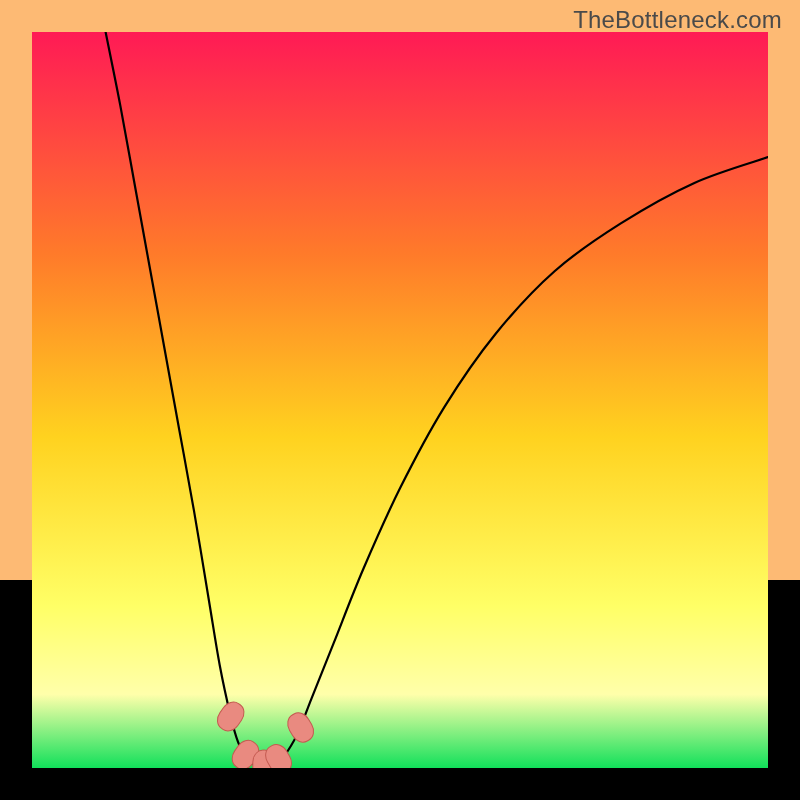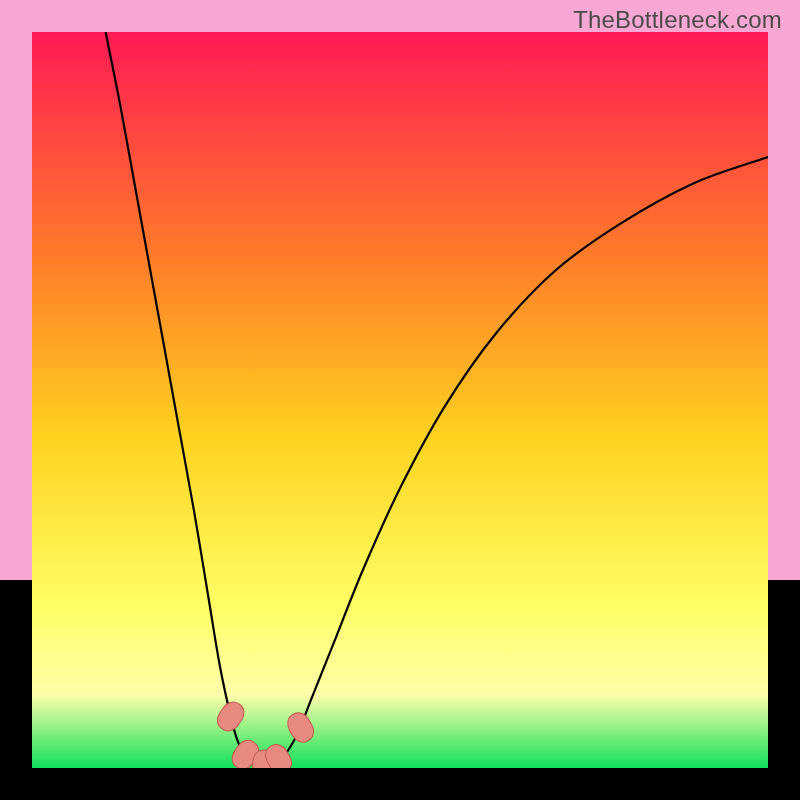--- a/index.html
+++ b/index.html
@@ -1,20 +1,20 @@
 <!DOCTYPE html>
 <html><head>
 <meta charset="utf-8">
 <style>
   * { margin: 0; padding: 0; box-sizing: border-box; }
   html, body { width: 800px; height: 800px; overflow: hidden; background: #000; }
   .frame {
     width: 800px;
     height: 580px;
-    background: #f9a8d4;
+    background: #fdba74;
     position: relative;
   }
   .watermark {
     position: absolute;
     top: 6px;
     right: 18px;
     color: #4a4a4a;
     font-family: Arial, Helvetica, sans-serif;
     font-size: 24px;
     letter-spacing: 0.2px;

